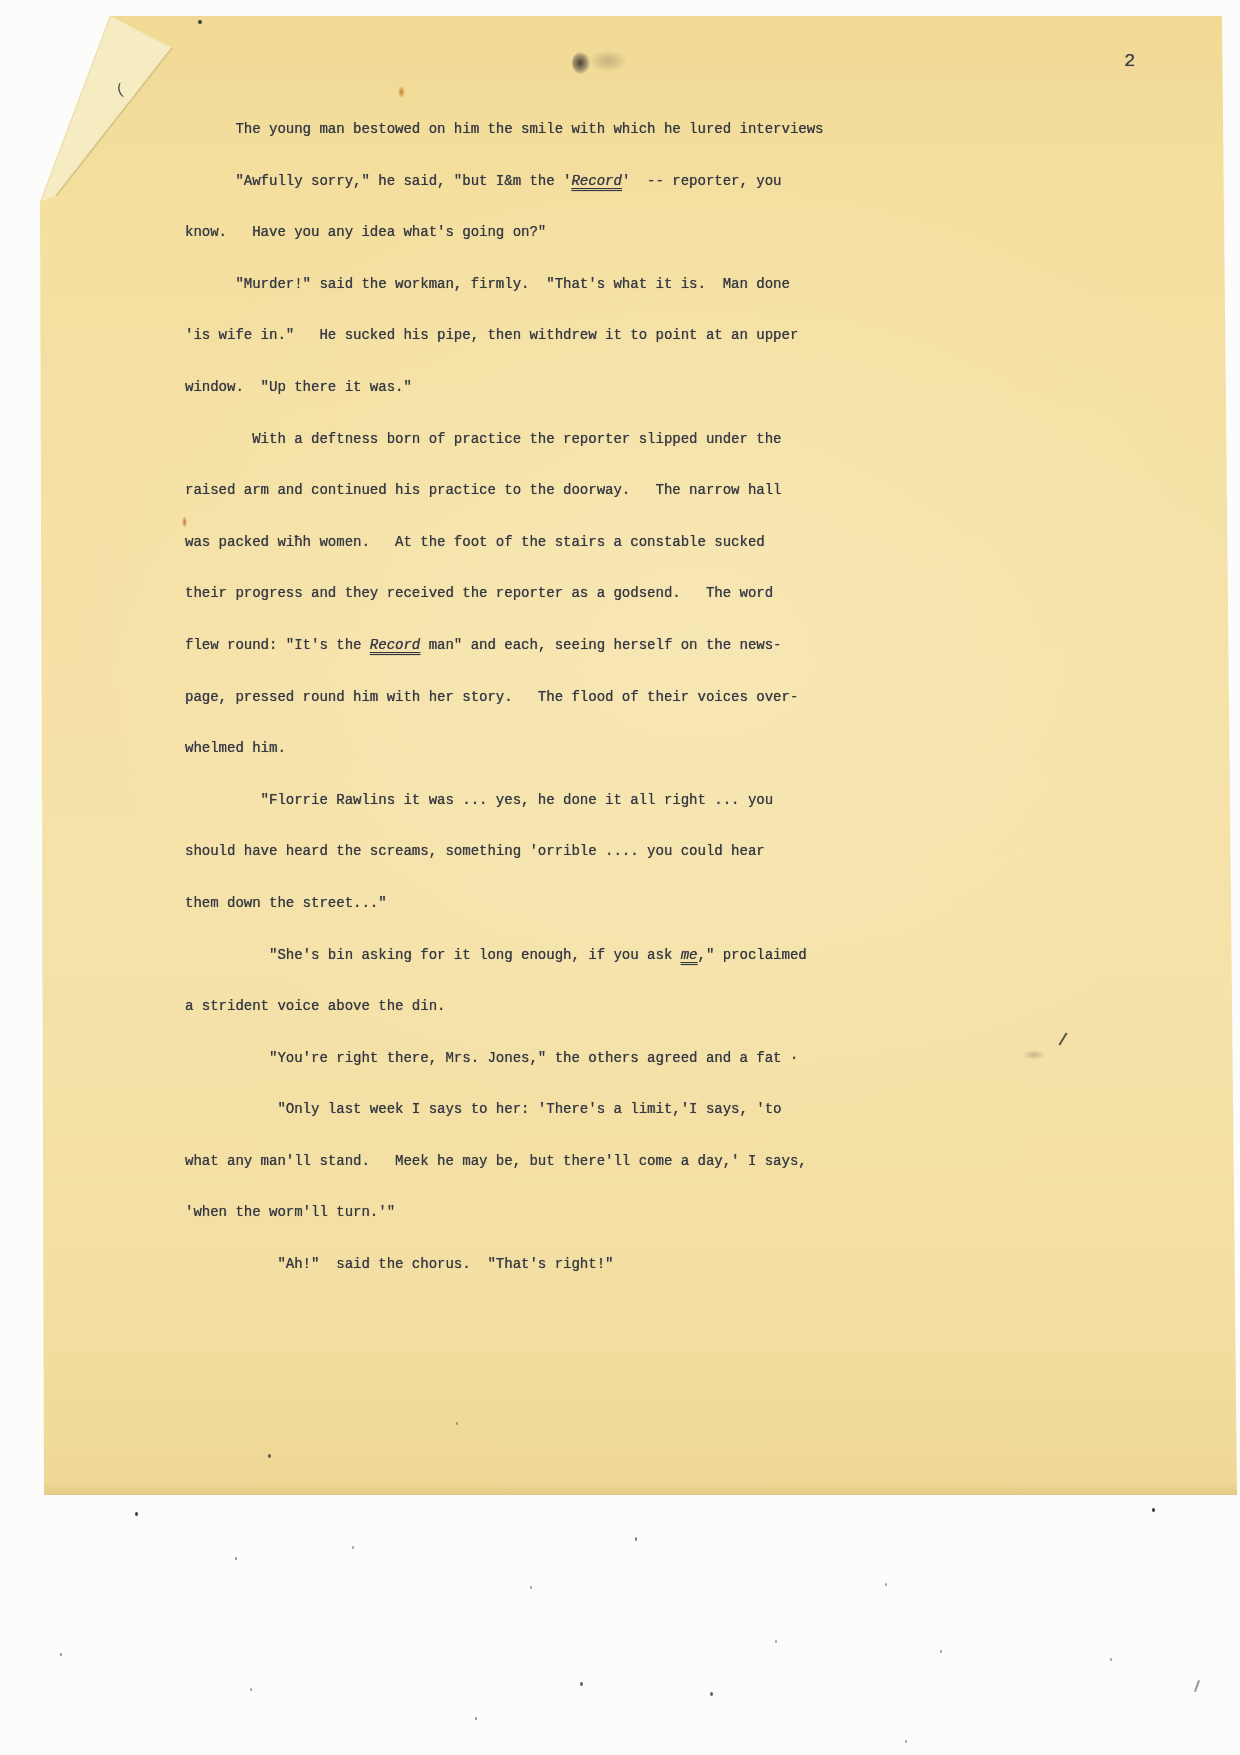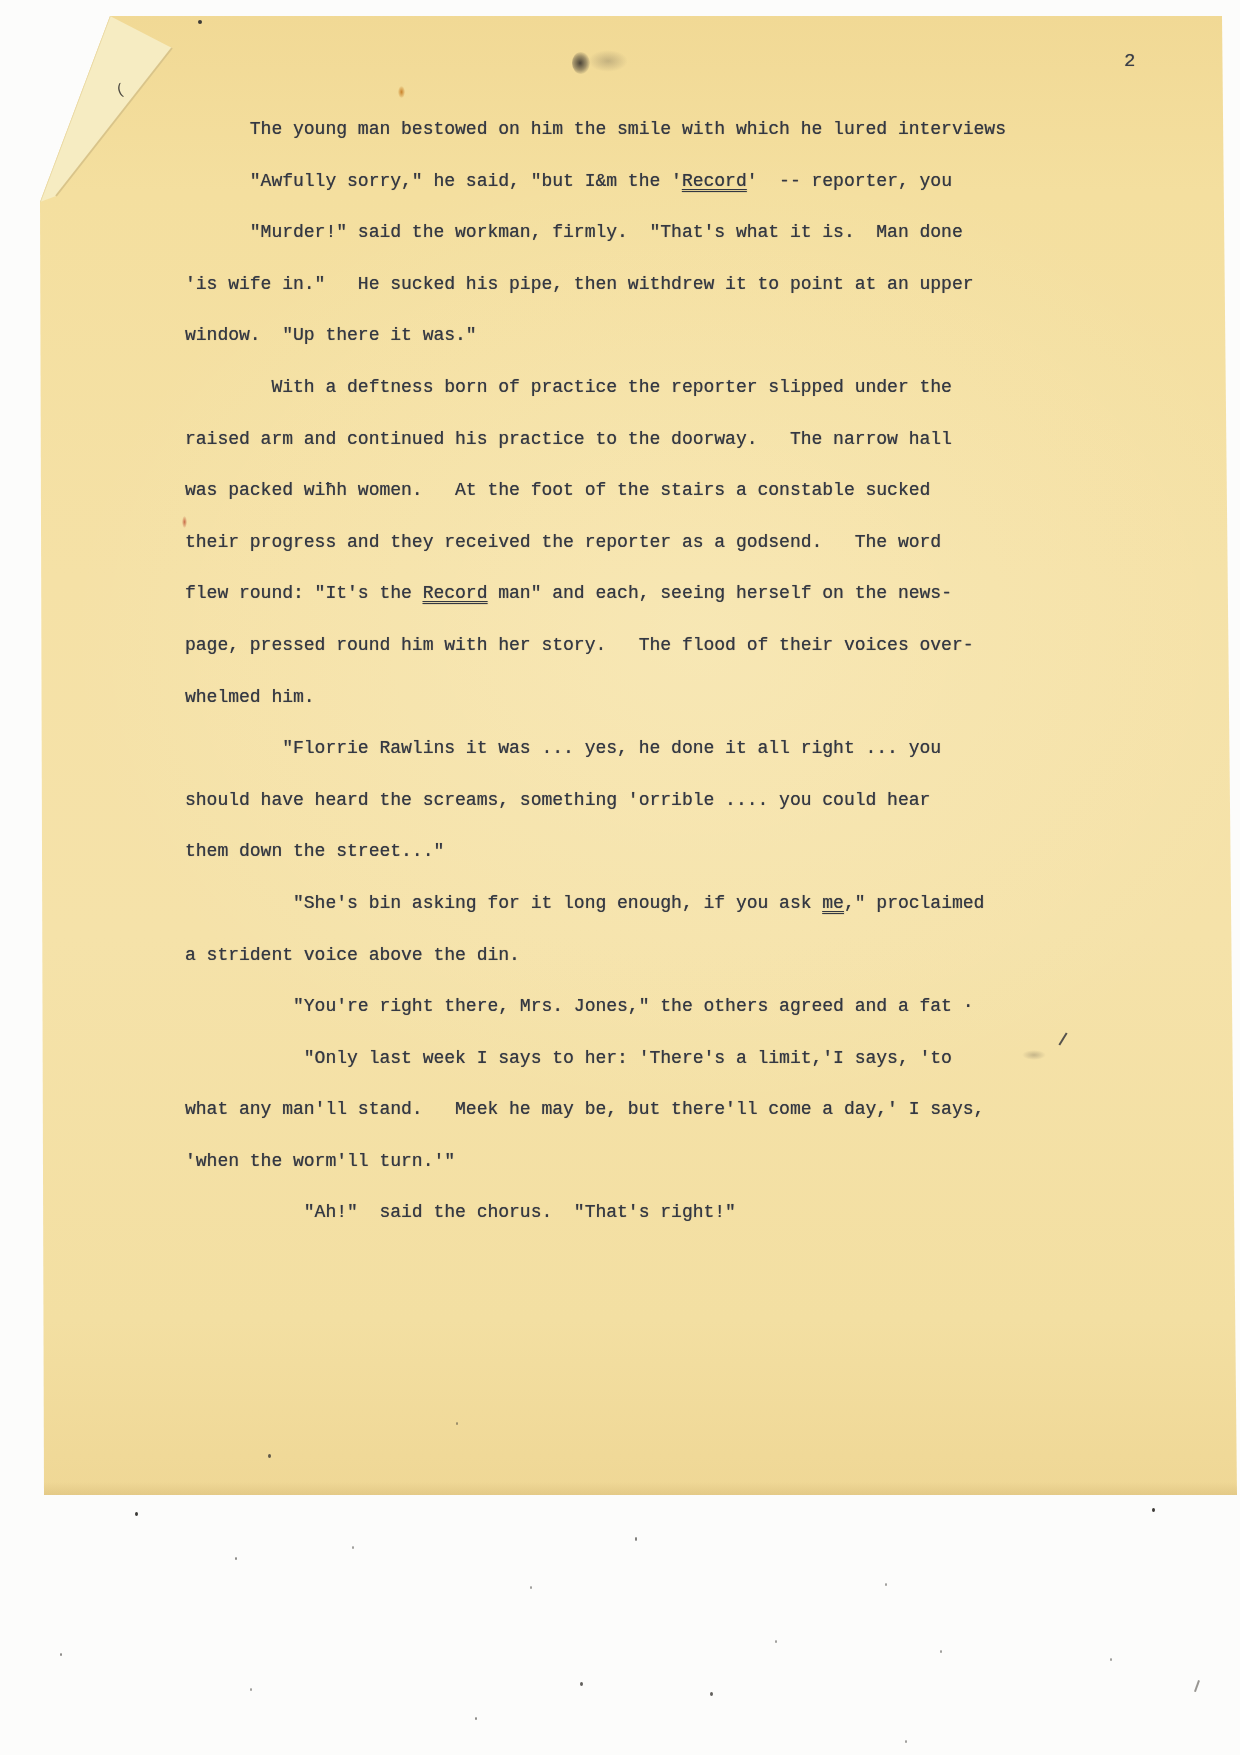--- a/index.html
+++ b/index.html
@@ -41,29 +41,30 @@
   
   .text-block {
     position: absolute;
     left: 149px;
     top: 90px;
     width: 1000px;
     color: #343842;
   }
   .line {
     white-space: pre;
-    font-size: 18px;
+    font-size: 14px;
     line-height: 51.6px;
     height: 51.6px;
     text-shadow: 0 0 0.7px rgba(52,56,66,0.65), 0.4px 0.4px 0.4px rgba(52,56,66,0.25);
   }
   .u2 {
     text-decoration: underline double;
     text-underline-offset: 3px;
     text-decoration-thickness: 1px;
+    font-style: italic;
   }
   .ol { text-decoration: overline; }
   .page-number {
     position: absolute;
     left: 1088px;
     top: 36px;
     font-size: 19px;
     color: #3a3e47;
     text-shadow: 0 0 0.7px rgba(52,56,66,0.6);
   }
@@ -127,20 +128,21 @@
     <div class="smudge fleck-red" style="left:146px; top:502px; width:5px;  height:12px;"></div>
     <div class="penmark" style="left:1026px; top:1018px; width:2px; height:14px; transform:rotate(32deg);"></div>
     <div class="smudge smudge-faint" style="left:986px; top:1036px; width:24px; height:10px;"></div>
     <span class="speck" style="left:162px; top:6px;  width:4px; height:4px;"></span>
     <span class="speck" style="left:232px; top:1440px; width:3px; height:4px; opacity:.8;"></span>
     <span class="speck" style="left:420px; top:1408px; width:2px; height:3px; opacity:.5;"></span>
 
     <div class="text-block">
         <div class="line"><span>      The young man bestowed on him the smile with which he lured interviews</span></div>
         <div class="line"><span>      "Awfully sorry," he said, "but I&amp;m the '</span><span class="u2">Record</span><span>'  -- reporter, you</span></div>
+        <div class="line"><span>know.   Have you any idea what's going on?"</span></div>
         <div class="line"><span>      "Murder!" said the workman, firmly.  "That's what it is.  Man done</span></div>
         <div class="line"><span>'is wife in."   He sucked his pipe, then withdrew it to point at an upper</span></div>
         <div class="line"><span>window.  "Up there it was."</span></div>
         <div class="line"><span>        With a deftness born of practice the reporter slipped under the</span></div>
         <div class="line"><span>raised arm and continued his practice to the doorway.   The narrow hall</span></div>
         <div class="line"><span>was packed wiħh women.   At the foot of the stairs a constable sucked</span></div>
         <div class="line"><span>their progress and they received the reporter as a godsend.   The word</span></div>
         <div class="line"><span>flew round: "It's the </span><span class="u2">Record</span><span> man" and each, seeing herself on the news-</span></div>
         <div class="line"><span>page, pressed round him with her story.   The flood of their voices over-</span></div>
         <div class="line"><span>whelmed him.</span></div>

